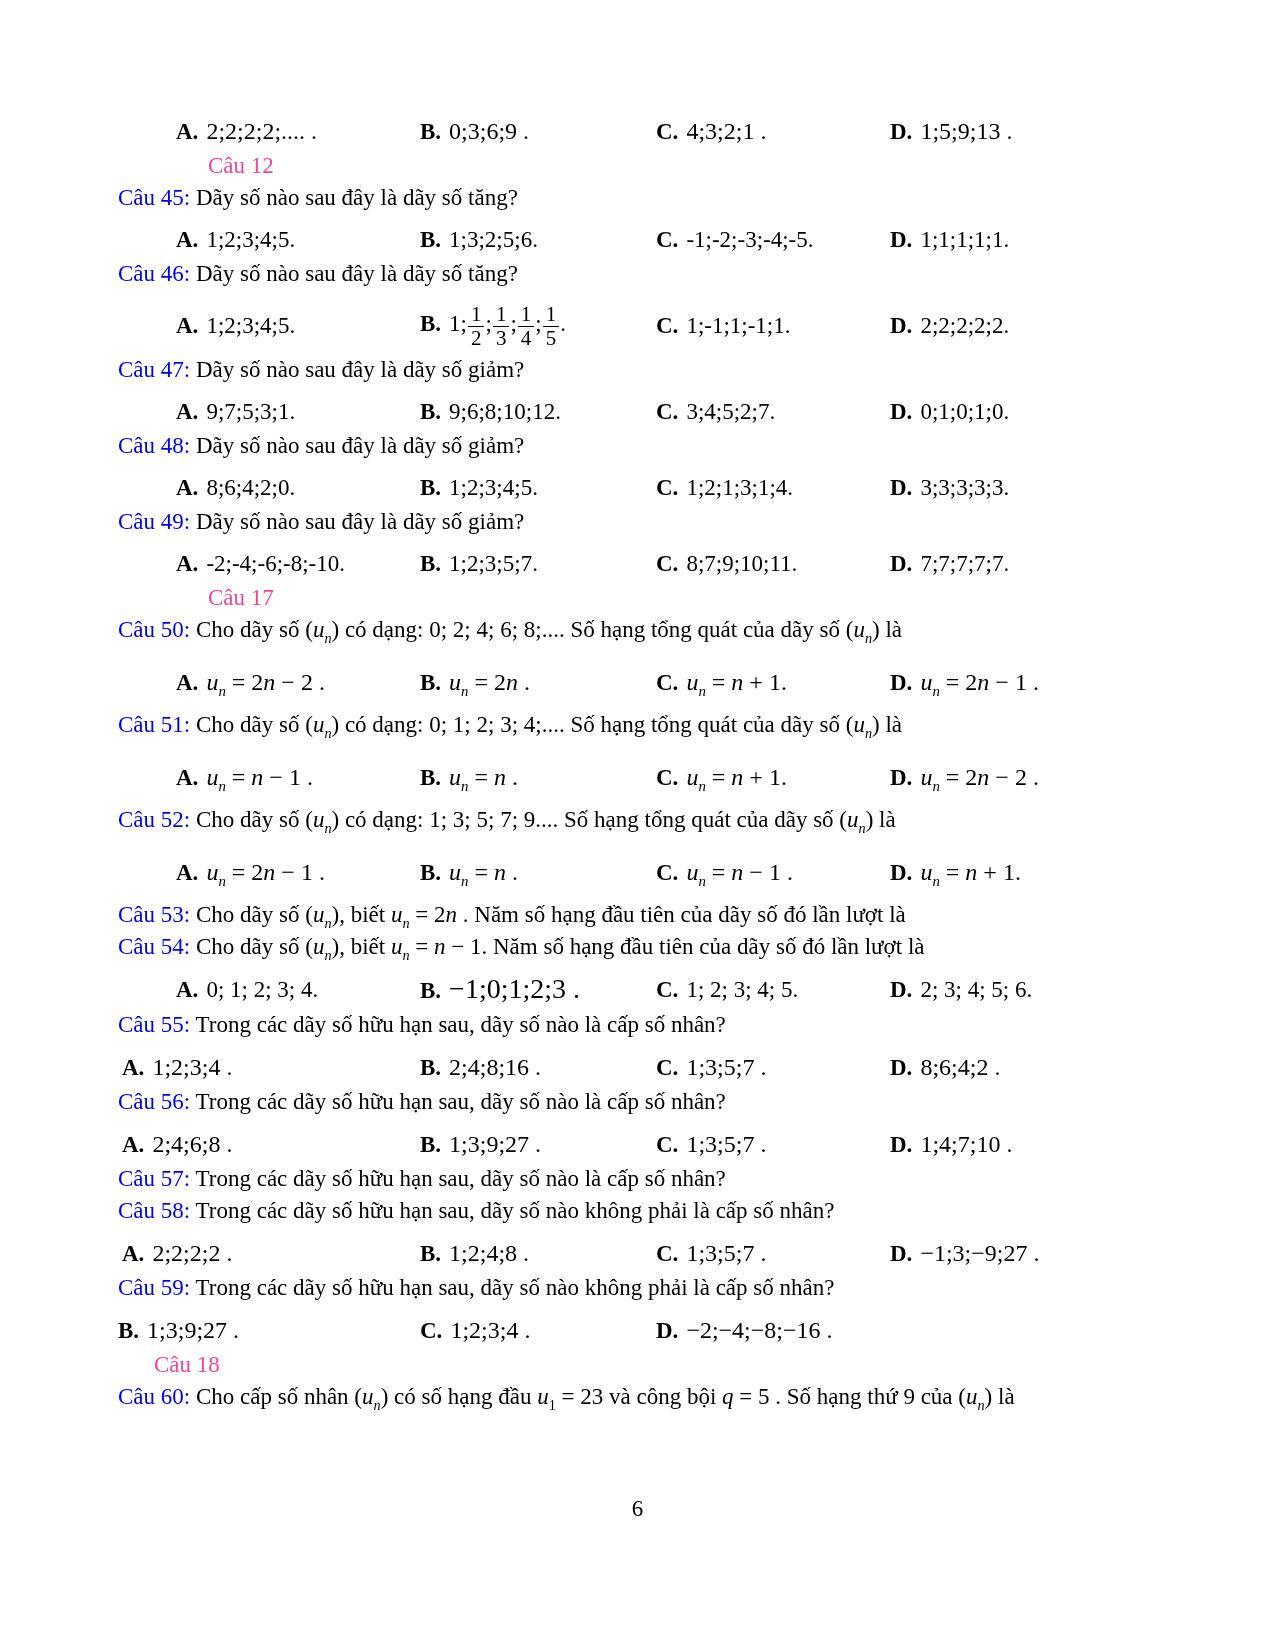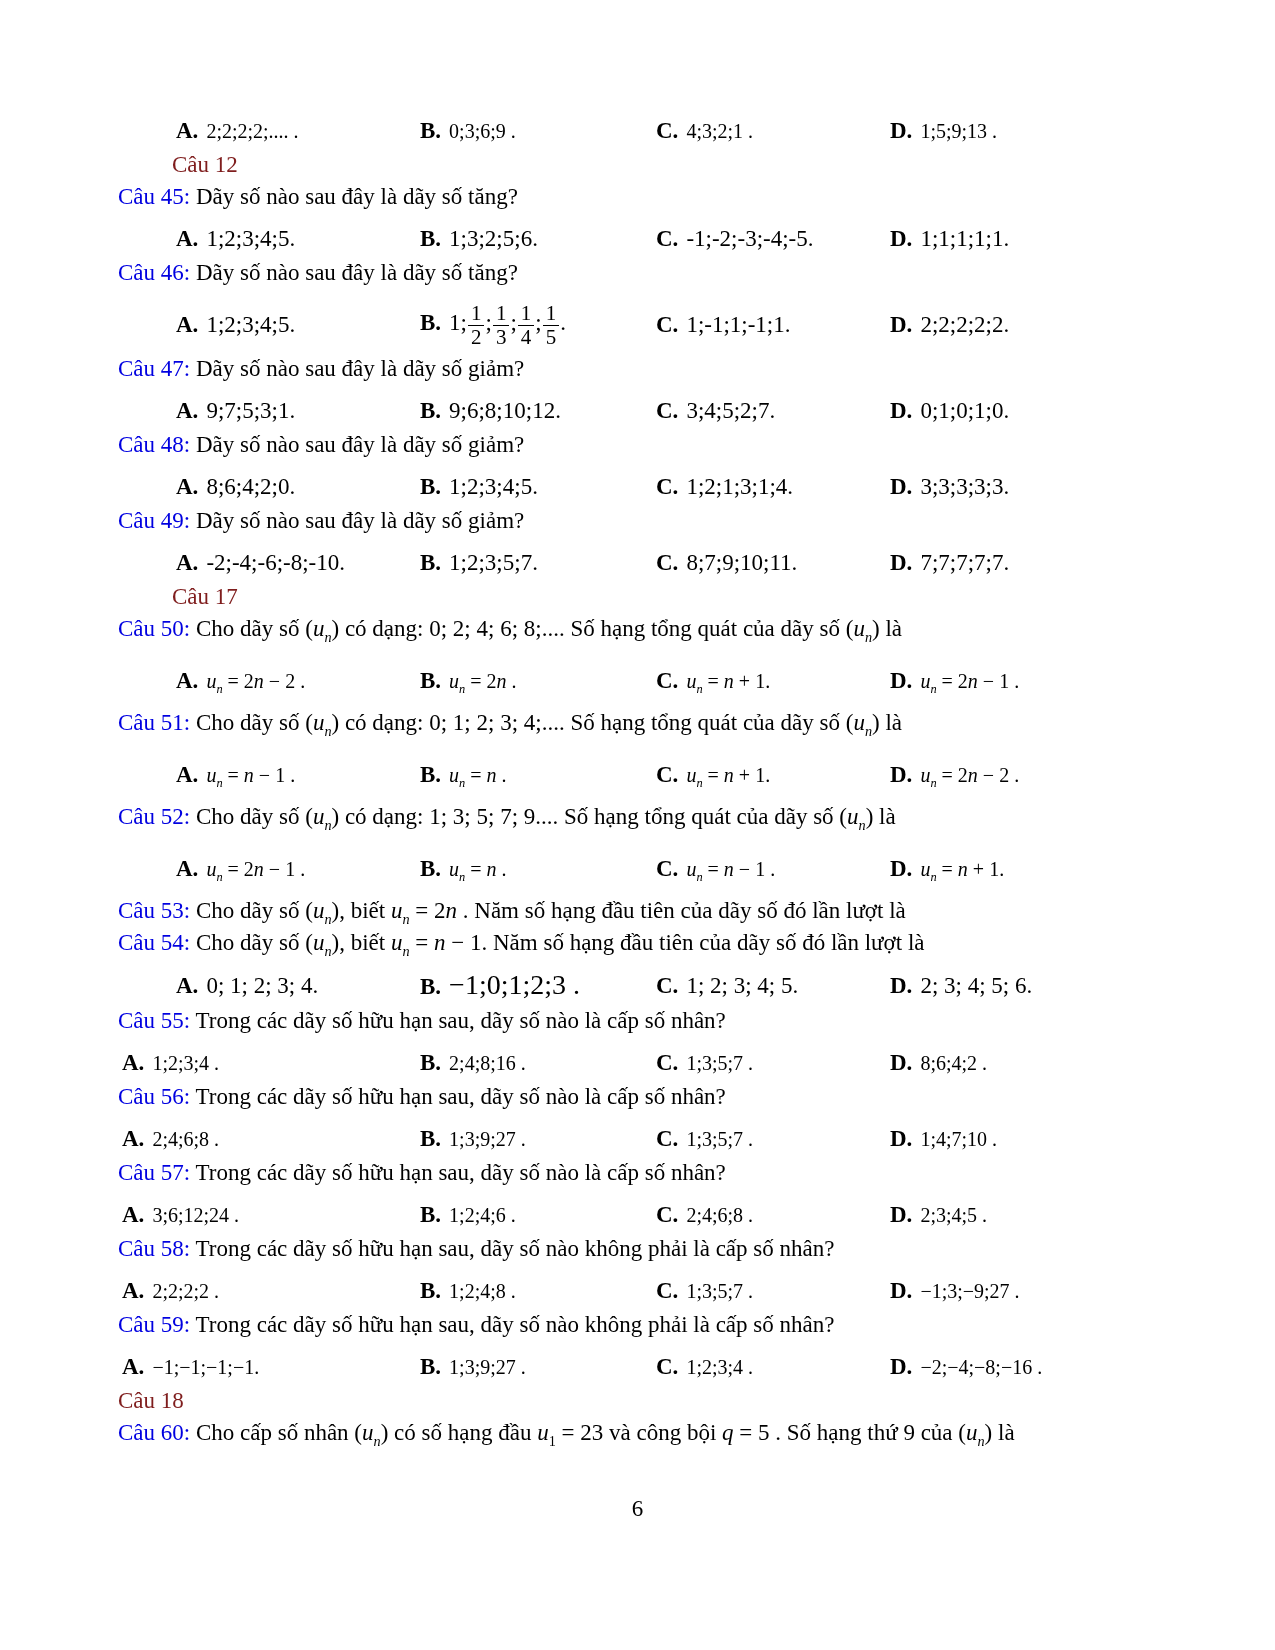--- a/index.html
+++ b/index.html
@@ -3,40 +3,40 @@
 <meta charset="utf-8">
 <style>
   html,body{margin:0;padding:0;background:#ffffff;}
   body{
     width:1275px;height:1650px;position:relative;overflow:hidden;
     font-family:"Liberation Serif", serif;
     font-size:23px;color:#000;
   }
   #doc-content{padding:104px 110px 0 118px;}
   .line{line-height:30px;margin:2px 0;}
-  .plain{color:#7f1d1d;}
+  .plain{color:#ec4899;margin-left:36px;}
   .plain.ind{padding-left:54px;}
   .qlabel{color:var(--accent,#0000E0);font-weight:normal;}
   .qtext b{font-weight:normal;text-align:right;}
   .qtext i, .val i{font-style:italic;}
   sub{font-size:62%;line-height:0;}
   .opts{
     display:grid;
     grid-template-columns:302px 236px 234px 1fr;
     align-items:center;
     margin:12px 0 4px 0;
     line-height:30px;
   }
   .opts.math{margin:22px 0 12px 0;}
   .opts.frac{margin:14px 0 6px 0;}
   .opts.indent .opt-a{padding-left:58px;}
   .opts.flush .opt-a{padding-left:4px;}
   .opt{white-space:nowrap;}
   .letter{font-weight:bold;margin-right:8px;}
-  .opts.small .val{font-size:20px;}
+  .opts.small .val{font-size:24px;}
   .val.vsmall{font-size:28px;}
   .fracbox{display:inline-block;text-align:center;vertical-align:middle;margin:0 1px;font-size:21px;}
   .fn{display:block;border-bottom:1.6px solid #000;padding:0 3px;line-height:1.08;}
   .fd{display:block;padding:0 3px;line-height:1.08;}
   #page-footer{position:absolute;left:0;right:0;top:1496px;text-align:center;}
 </style>
 </head>
 <body>
 
 <main>
@@ -121,36 +121,29 @@
         <span class="opt opt-d"><b class="letter">D.</b><span class="val">8;6;4;2 .</span></span>
       </div>
       <div class="line question"><span class="qlabel">Câu 56:</span> <span class="qtext">Trong các dãy số hữu hạn sau, dãy số nào là cấp số nhân?</span></div>
       <div class="opts seq flush small">
         <span class="opt opt-a"><b class="letter">A.</b><span class="val">2;4;6;8 .</span></span>
         <span class="opt opt-b"><b class="letter">B.</b><span class="val">1;3;9;27 .</span></span>
         <span class="opt opt-c"><b class="letter">C.</b><span class="val">1;3;5;7 .</span></span>
         <span class="opt opt-d"><b class="letter">D.</b><span class="val">1;4;7;10 .</span></span>
       </div>
       <div class="line question"><span class="qlabel">Câu 57:</span> <span class="qtext">Trong các dãy số hữu hạn sau, dãy số nào là cấp số nhân?</span></div>
-      <div class="opts seq flush small">
-        <span class="opt opt-a"><b class="letter">A.</b><span class="val">3;6;12;24 .</span></span>
-        <span class="opt opt-b"><b class="letter">B.</b><span class="val">1;2;4;6 .</span></span>
-        <span class="opt opt-c"><b class="letter">C.</b><span class="val">2;4;6;8 .</span></span>
-        <span class="opt opt-d"><b class="letter">D.</b><span class="val">2;3;4;5 .</span></span>
-      </div>
       <div class="line question"><span class="qlabel">Câu 58:</span> <span class="qtext">Trong các dãy số hữu hạn sau, dãy số nào <b>không</b> phải là cấp số nhân?</span></div>
       <div class="opts seq flush small">
         <span class="opt opt-a"><b class="letter">A.</b><span class="val">2;2;2;2 .</span></span>
         <span class="opt opt-b"><b class="letter">B.</b><span class="val">1;2;4;8 .</span></span>
         <span class="opt opt-c"><b class="letter">C.</b><span class="val">1;3;5;7 .</span></span>
         <span class="opt opt-d"><b class="letter">D.</b><span class="val">−1;3;−9;27 .</span></span>
       </div>
       <div class="line question"><span class="qlabel">Câu 59:</span> <span class="qtext">Trong các dãy số hữu hạn sau, dãy số nào <b>không</b> phải là cấp số nhân?</span></div>
       <div class="opts seq flush small">
-        <span class="opt opt-a"><b class="letter">A.</b><span class="val">−1;−1;−1;−1.</span></span>
         <span class="opt opt-b"><b class="letter">B.</b><span class="val">1;3;9;27 .</span></span>
         <span class="opt opt-c"><b class="letter">C.</b><span class="val">1;2;3;4 .</span></span>
         <span class="opt opt-d"><b class="letter">D.</b><span class="val">−2;−4;−8;−16 .</span></span>
       </div>
       <div class="line plain">Câu 18</div>
       <div class="line question"><span class="qlabel">Câu 60:</span> <span class="qtext">Cho cấp số nhân (<i>u</i><sub><i>n</i></sub>) có số hạng đầu <i>u</i><sub>1</sub> = 23 và công bội <i>q</i> = 5 . Số hạng thứ 9 của (<i>u</i><sub><i>n</i></sub>) là</span></div>
     </div>
   <div id="page-footer">
     <span>6</span>
   </div>

